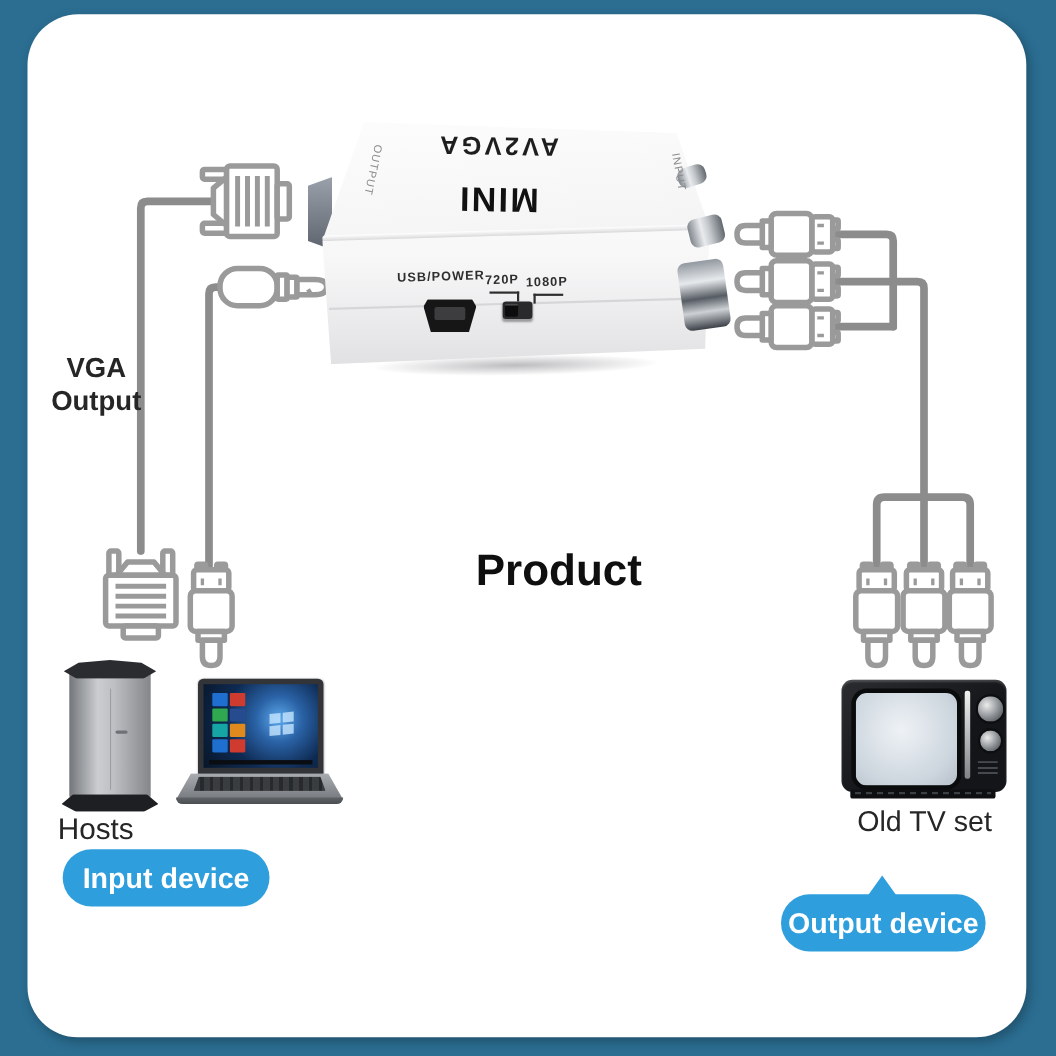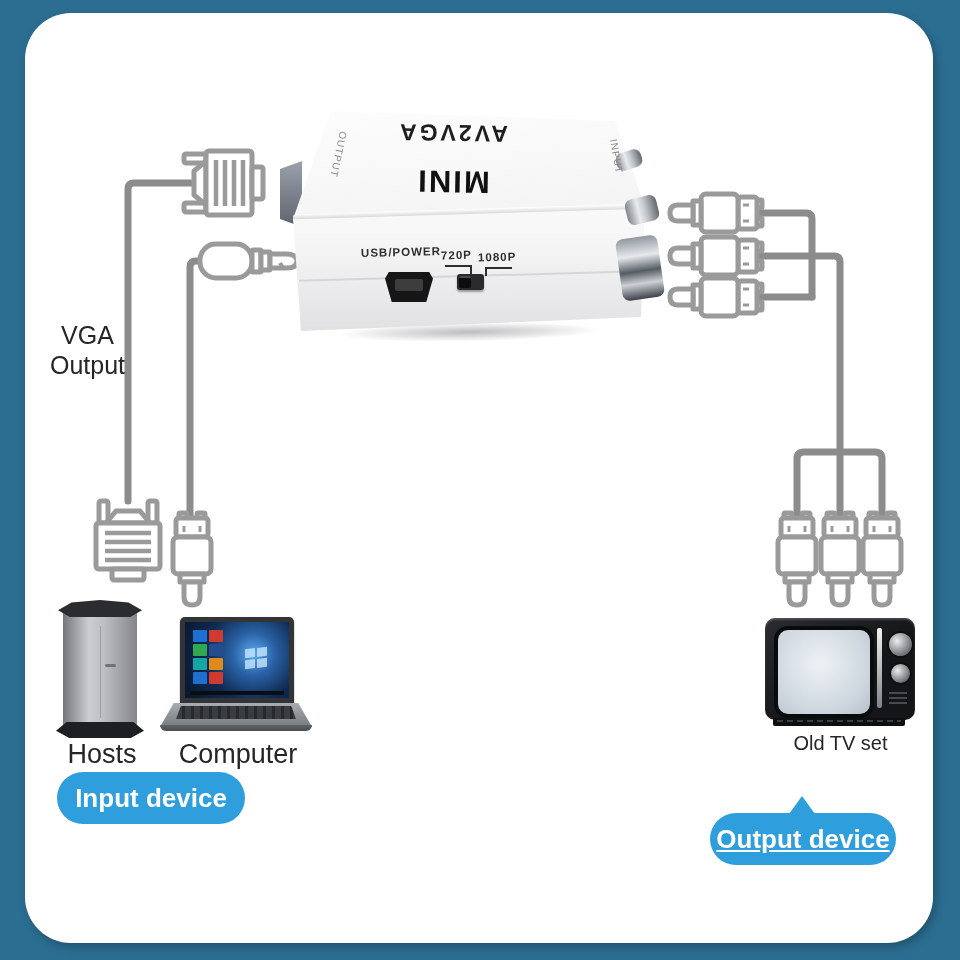--- a/index.html
+++ b/index.html
@@ -3,21 +3,21 @@
 <meta charset="utf-8">
 <style>
   html,body{margin:0;padding:0;background:#2b6e92;}
   #page{position:relative;width:960px;height:960px;background:#2b6e92;overflow:hidden;
         font-family:"Liberation Sans",sans-serif;}
   #canvas{position:absolute;left:25px;top:13px;right:27px;bottom:17px;background:#ffffff;
           border-radius:46px;box-shadow:3px 4px 10px rgba(0,0,0,0.25);}
   svg{position:absolute;left:0;top:0;}
 
   .lbl{position:absolute;color:#262626;text-align:center;line-height:1.2;}
-  .lbl-cable{font-size:25px;}
+  .lbl-cable{font-size:25px;font-weight:bold;}
   .lbl-device{font-size:27px;}
   #title{position:absolute;left:250px;top:492px;width:516px;text-align:center;color:#0f0f0f;
          font-weight:bold;font-size:40px;line-height:54px;}
 
   
   #avbox{position:absolute;left:285px;top:105px;width:372px;height:240px;}
   #avbox .shadow{position:absolute;left:2px;top:214px;width:364px;height:26px;z-index:0;
      background:radial-gradient(50% 50% at 50% 50%, rgba(80,80,88,0.38), rgba(80,80,88,0) 72%);
      transform:rotate(-1deg);}
   #avbox .vga-port{position:absolute;left:-5px;top:56px;width:22px;height:66px;z-index:1;
@@ -112,21 +112,21 @@
   #tv .vents{position:absolute;left:124px;top:74px;width:18px;height:12px;
      background:repeating-linear-gradient(#46494d 0 2px,transparent 2px 5px);}
   #tv .base{position:absolute;left:8px;top:100px;width:132px;height:8px;background:#0e0f11;border-radius:2px;}
   #tv .base i{position:absolute;top:2px;left:4px;right:4px;height:2px;
      background:repeating-linear-gradient(90deg,#3c3f43 0 6px,transparent 6px 10px);}
 
   
   .bubble{position:absolute;height:52px;border-radius:26px;background:#2f9edd;color:#ffffff;
      font-size:26px;font-weight:600;display:flex;align-items:center;justify-content:center;}
   #bubble-input{left:57px;top:772px;width:188px;}
-  #bubble-output{left:710px;top:813px;width:186px;text-decoration:underline;}
+  #bubble-output{left:710px;top:813px;width:186px;}
   .tail{position:absolute;width:0;height:0;border-left:13px solid transparent;
      border-right:13px solid transparent;border-bottom:18px solid #2f9edd;}
   #tail-input{left:134px;top:796px;}
   #tail-output{left:789px;top:796px;}
 </style>
 </head>
 <body>
 
 <div id="page">
   <div id="canvas"></div>
@@ -206,20 +206,21 @@
     <div class="rca-jack rj2"></div>
     <div class="rca-jack rj3"></div>
   </div>
 
   <div class="lbl lbl-cable" style="left:40px;top:320px;width:95px;">
     <div>VGA</div>
     <div>Output</div>
   </div>
 
   <div id="title">
+    <div>Product</div>
   </div>
 
   <div id="tower">
     <div class="body"></div>
     <div class="cap-top"></div>
     <div class="cap-bot"></div>
     <div class="seam"></div>
     <div class="logo"></div>
   </div>
 
@@ -255,21 +256,20 @@
     <div class="screen"></div>
     <div class="strip"></div>
     <div class="knob1"></div>
     <div class="knob2"></div>
     <div class="vents"></div>
     <div class="base">
         <i></i>
       </div>
   </div>
 
-  <div class="lbl lbl-device" style="left:42px;top:738px;width:120px;">Hosts</div>
-  <div class="lbl lbl-device" style="left:163px;top:738px;width:150px;">Computer</div>
-  <div class="lbl" style="left:768px;top:731px;width:145px;font-size:20px;">Old TV set</div>
+  <div class="lbl lbl-device" style="left:27px;top:738px;width:120px;">Hosts</div>
+  <div class="lbl" style="left:768px;top:731px;width:145px;font-size:26px;">Old TV set</div>
 
   <div class="tail" id="tail-input"></div>
   <div class="bubble" id="bubble-input">Input device</div>
   <div class="tail" id="tail-output"></div>
   <div class="bubble" id="bubble-output">Output device</div>
 </div>
 
 </body></html>

